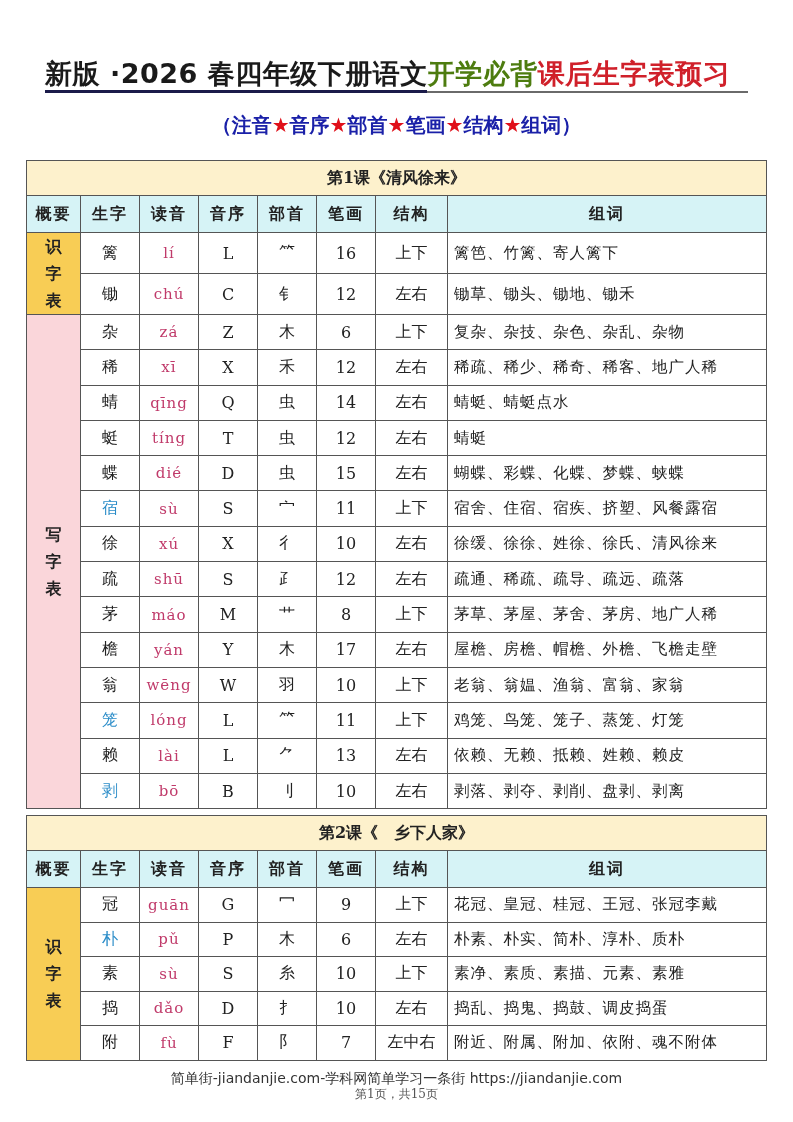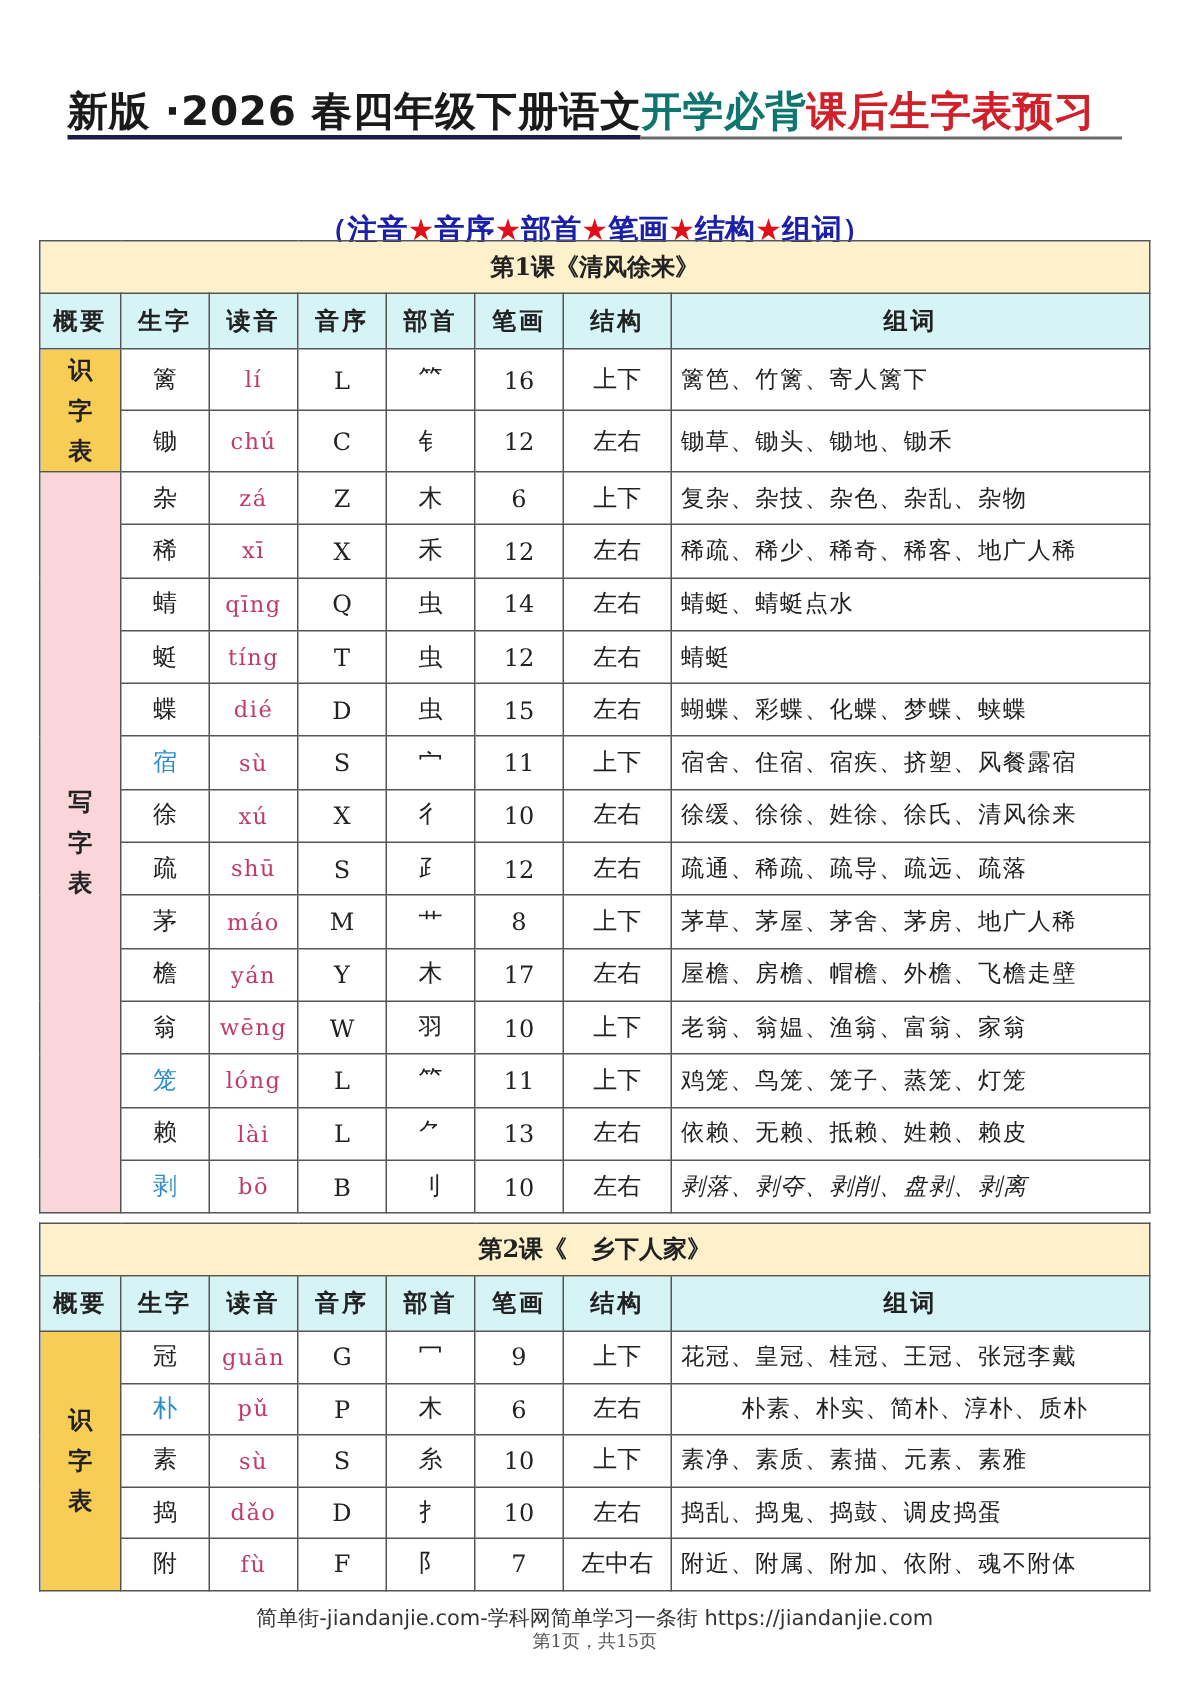--- a/index.html
+++ b/index.html
@@ -1,25 +1,25 @@
 <!DOCTYPE html>
 <html><head>
 <meta charset="utf-8">
 <style>
   html, body { margin:0; padding:0; background:#ffffff; }
   body { width:793px; height:1122px; position:relative; overflow:hidden; font-family:"DejaVu Serif","Liberation Serif",serif; }
   .title { position:absolute; left:45px; top:56px; width:705px; height:36px; font-family:"DejaVu Sans","Liberation Sans",sans-serif; font-size:27px; font-weight:bold; white-space:nowrap; letter-spacing:0.5px; }
   .title span { display:inline-block; }
   .title .t1 { color:#1a1a1a; }
-  .title .t2 { color:#0f766e; }
+  .title .t2 { color:#4d7c0f; }
   .title .t3 { color:#d0202a; }
   .title-line { position:absolute; left:45px; top:90px; height:3px; }
   .title-line.dark { width:382px; background:#1b1b4a; }
   .title-line.gray { left:427px; width:321px; background:#6a6a6a; height:2px; top:91px; }
-  .subtitle { position:absolute; left:0; top:112px; width:793px; text-align:center; font-family:"DejaVu Sans","Liberation Sans",sans-serif; font-size:20px; font-weight:bold; color:#1a20a8;margin-top:28px; }
+  .subtitle { position:absolute; left:0; top:112px; width:793px; text-align:center; font-family:"DejaVu Sans","Liberation Sans",sans-serif; font-size:20px; font-weight:bold; color:#1a20a8; }
   .subtitle .star { color:#e0101a; }
 
   table.sheet { position:absolute; left:26px; border-collapse:collapse; table-layout:fixed; width:740px; }
   table.sheet td { border:1.5px solid #555; text-align:center; vertical-align:middle; padding:0; font-size:16px; color:#222; overflow:hidden; white-space:nowrap; }
   .lesson td { background:#fdf1cc; color:#c62a1f; font-weight:bold; font-size:17px; height:34px; }
   .hdr td { background:#d6f3f6; color:#c8873a; font-size:17px; font-weight:bold; height:36px; letter-spacing:2px; }
   .row td { height:34.2px; background:#fff; }
   .row td.py { color:#c03a6a; font-size:15px; letter-spacing:1px; }
   .row td.words { text-align:left; padding-left:6px; font-size:15.5px; letter-spacing:1px; }
   .row td.hl { color:#2a8cc8; }
@@ -202,21 +202,21 @@
         <td style="height: 34.3px;">左右</td>
         <td class="words" style="height: 34.3px;">依赖、无赖、抵赖、姓赖、赖皮</td>
       </tr>
       <tr class="row">
         <td class="hl" style="height: 34.3px;">剥</td>
         <td class="py" style="height: 34.3px;">bō</td>
         <td style="height: 34.3px;">B</td>
         <td style="height: 34.3px;">刂</td>
         <td style="height: 34.3px;">10</td>
         <td style="height: 34.3px;">左右</td>
-        <td class="words" style="height: 34.3px; font-style: italic;">剥落、剥夺、剥削、盘剥、剥离</td>
+        <td class="words" style="height: 34.3px;">剥落、剥夺、剥削、盘剥、剥离</td>
       </tr>
     </tbody>
 </table>
 
 <table class="sheet" id="tbl2" style="top:815px;">
   <colgroup>
     <col style="width:54px">
       <col style="width:59px">
       <col style="width:59px">
       <col style="width:59px">
@@ -249,21 +249,21 @@
         <td style="height: 33.5px;">上下</td>
         <td class="words" style="height: 33.5px; margin-left: 34px;">花冠、皇冠、桂冠、王冠、张冠李戴</td>
       </tr>
       <tr class="row">
         <td class="hl" style="height: 33.5px;">朴</td>
         <td class="py" style="height: 33.5px;">pǔ</td>
         <td style="height: 33.5px;">P</td>
         <td style="height: 33.5px;">木</td>
         <td style="height: 33.5px;">6</td>
         <td style="height: 33.5px;">左右</td>
-        <td class="words" style="height: 33.5px; text-align: center;">朴素、朴实、简朴、淳朴、质朴</td>
+        <td class="words" style="height: 33.5px;">朴素、朴实、简朴、淳朴、质朴</td>
       </tr>
       <tr class="row">
         <td style="height: 33.5px;">素</td>
         <td class="py" style="height: 33.5px;">sù</td>
         <td style="height: 33.5px;">S</td>
         <td style="height: 33.5px;">糸</td>
         <td style="height: 33.5px;">10</td>
         <td style="height: 33.5px;">上下</td>
         <td class="words" style="height: 33.5px;">素净、素质、素描、元素、素雅</td>
       </tr>

